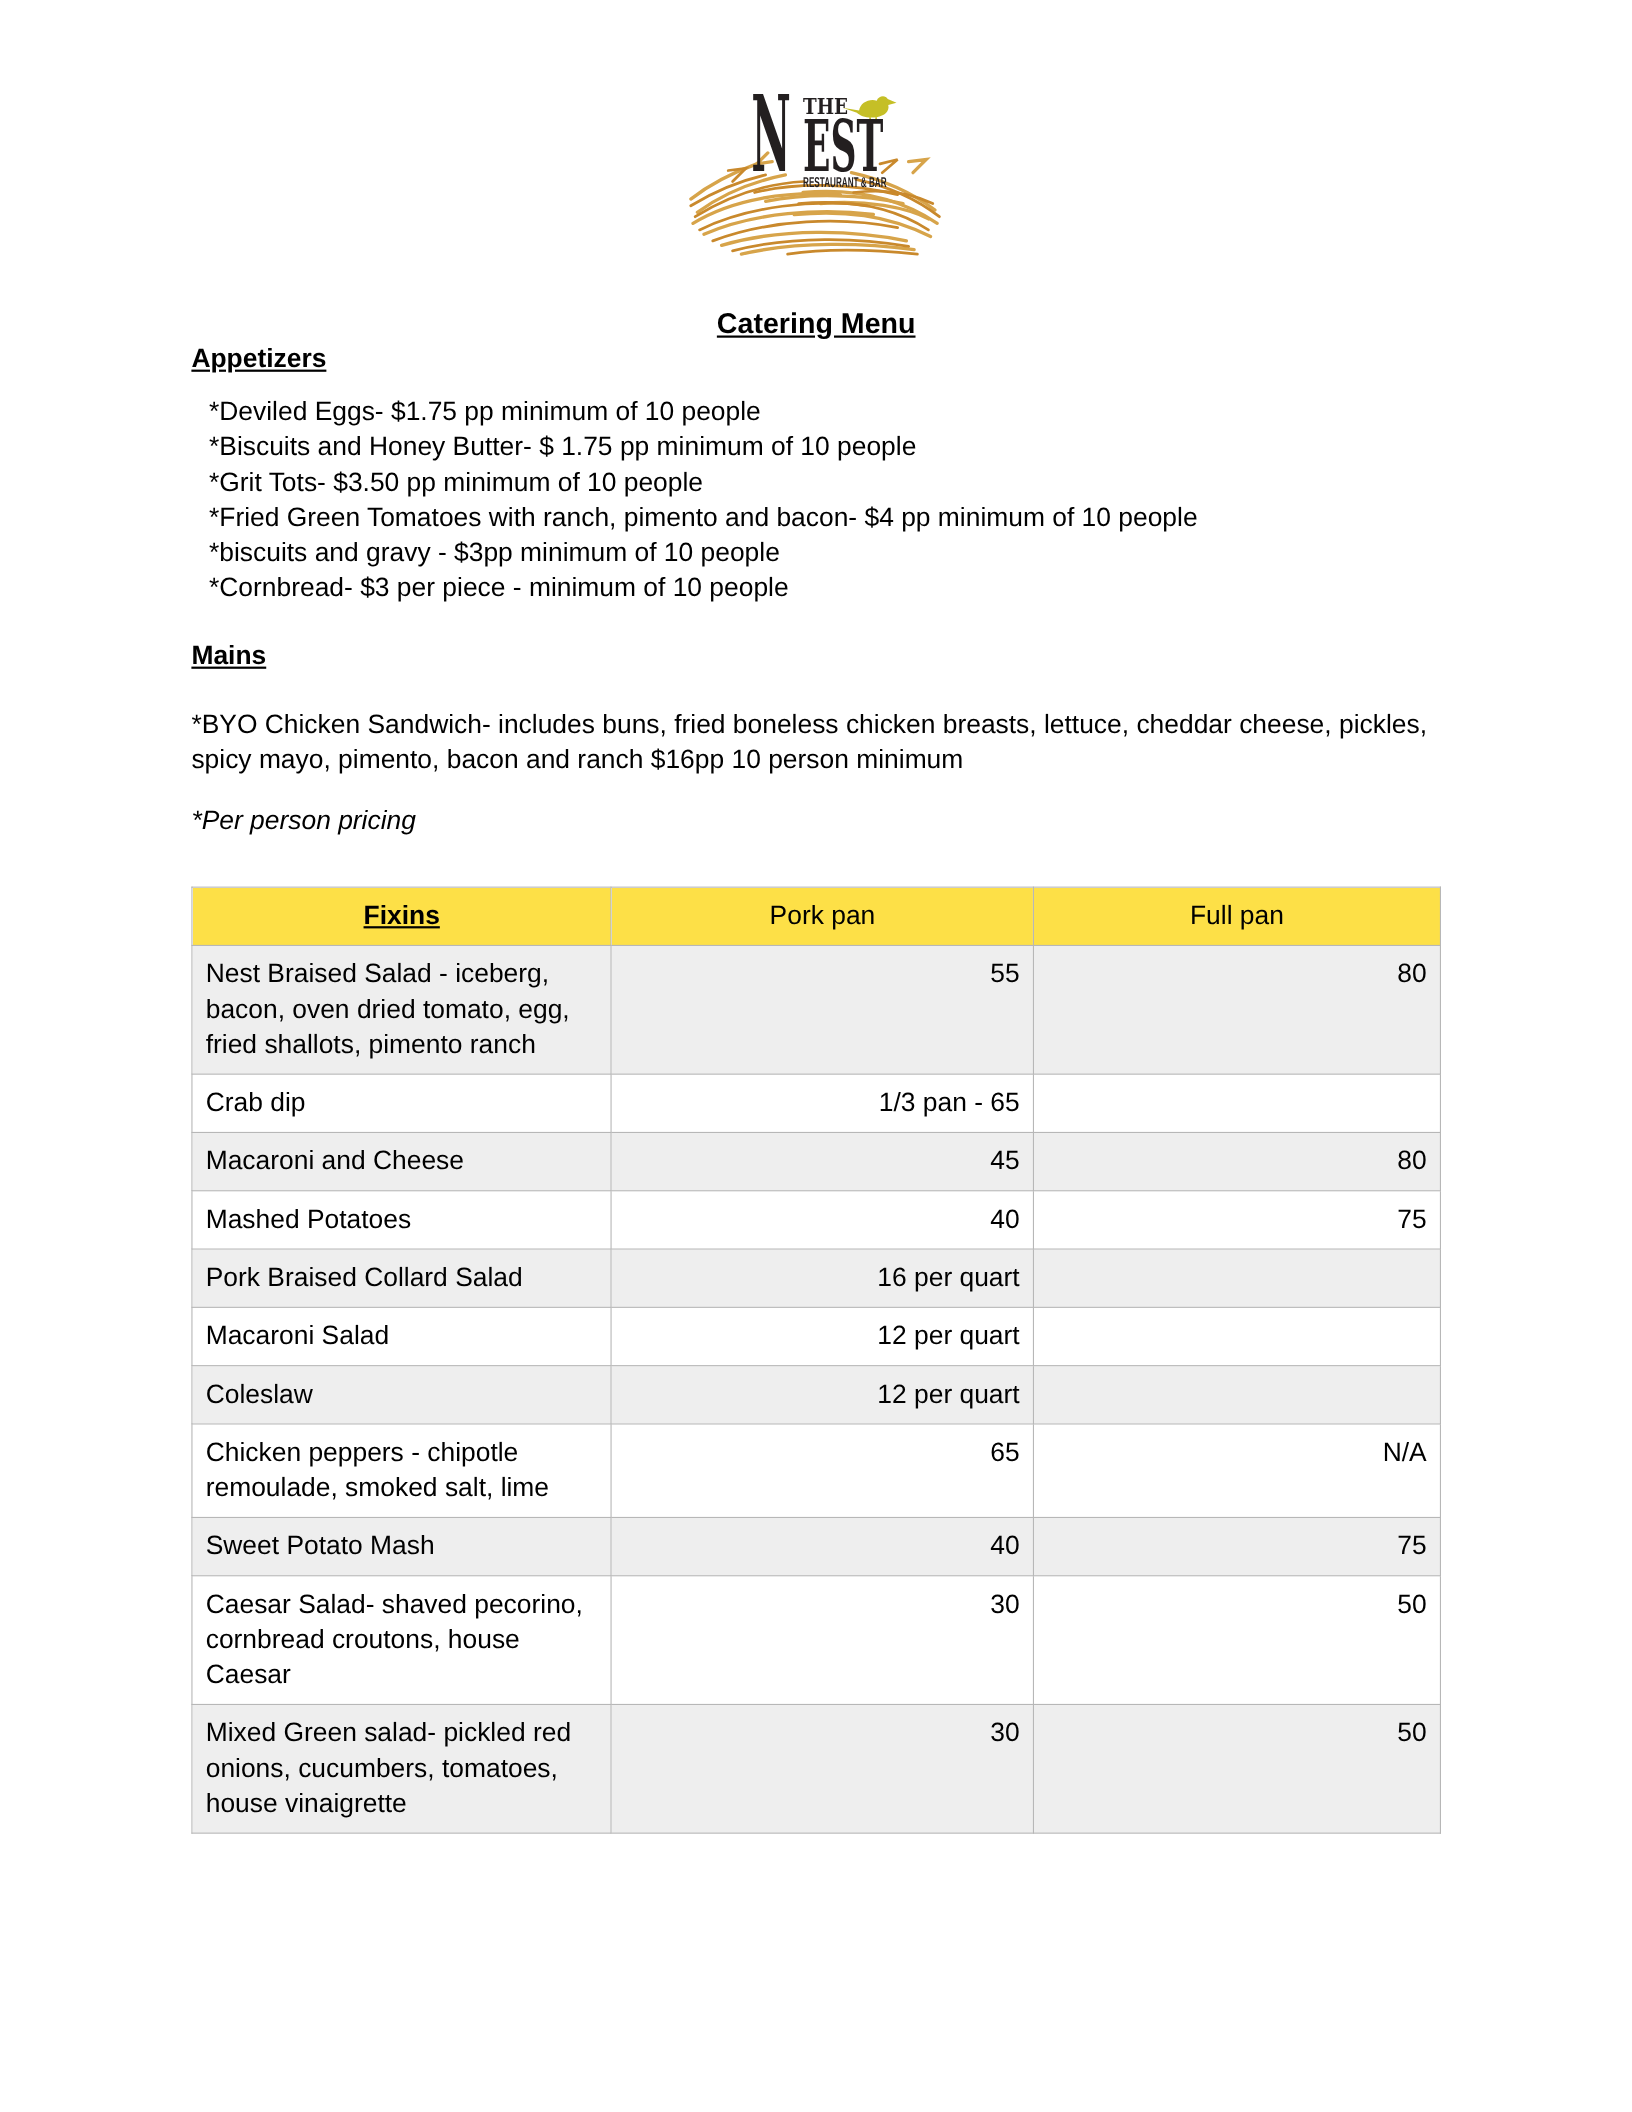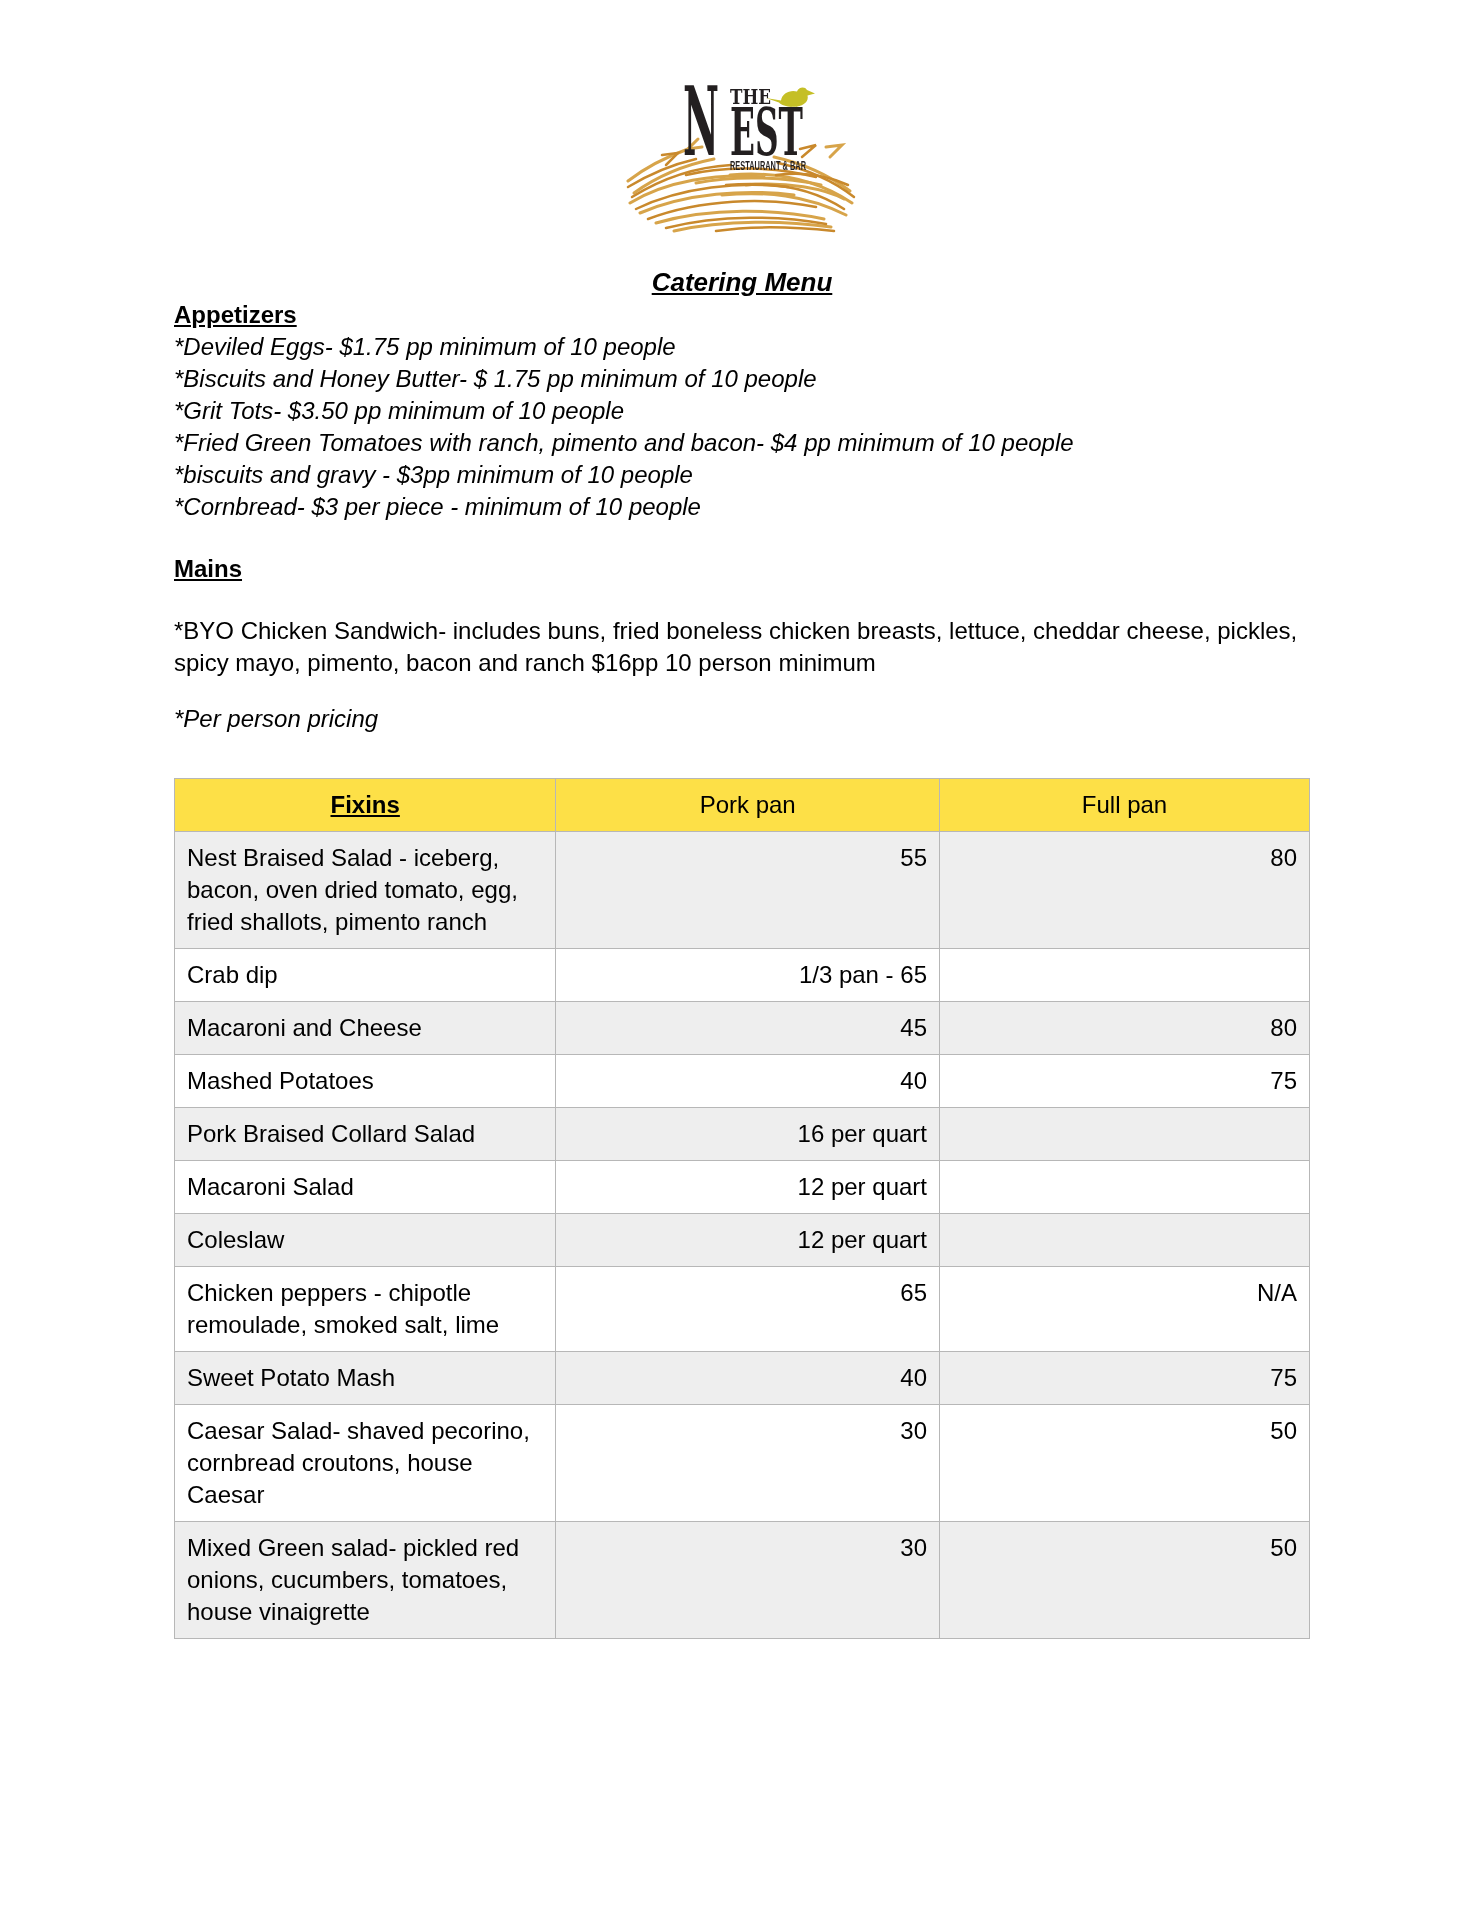--- a/index.html
+++ b/index.html
@@ -12,41 +12,40 @@
     color:#000000;
     overflow:hidden;
   }
   .logo-wrap{
     width:232px;
     height:152px;
     margin:85px auto 0 auto;
   }
   .logo-wrap svg{display:block;width:232px;height:152px;}
   .doc-title{
-    margin-top:28px;
+    margin-top:40px;
     text-align:center;
     font-size:26px;
     line-height:34px;
     font-weight:bold;
-    font-style:italic;
   }
   .doc-title span{text-decoration:underline;}
   .content{
     width:1136px;
     margin:0 auto;
     font-size:24px;
     line-height:32px;
   }
   .section-heading{
     font-weight:bold;
     text-decoration:underline;
     font-size:24px;
     line-height:32px;
   }
-  .menu-list{list-style:none;margin:0;padding:0;font-style:italic;}
+  .menu-list{list-style:none;margin:16px;padding:0;}
   .menu-list li{line-height:32px;}
   .mains-heading{margin-top:30px;}
   .mains-desc{margin:30px 0 0 0;}
   .pricing-note{
     margin-top:24px;
     font-style:italic;
   }
   table.fixins{
     margin-top:43px;
     width:100%;

